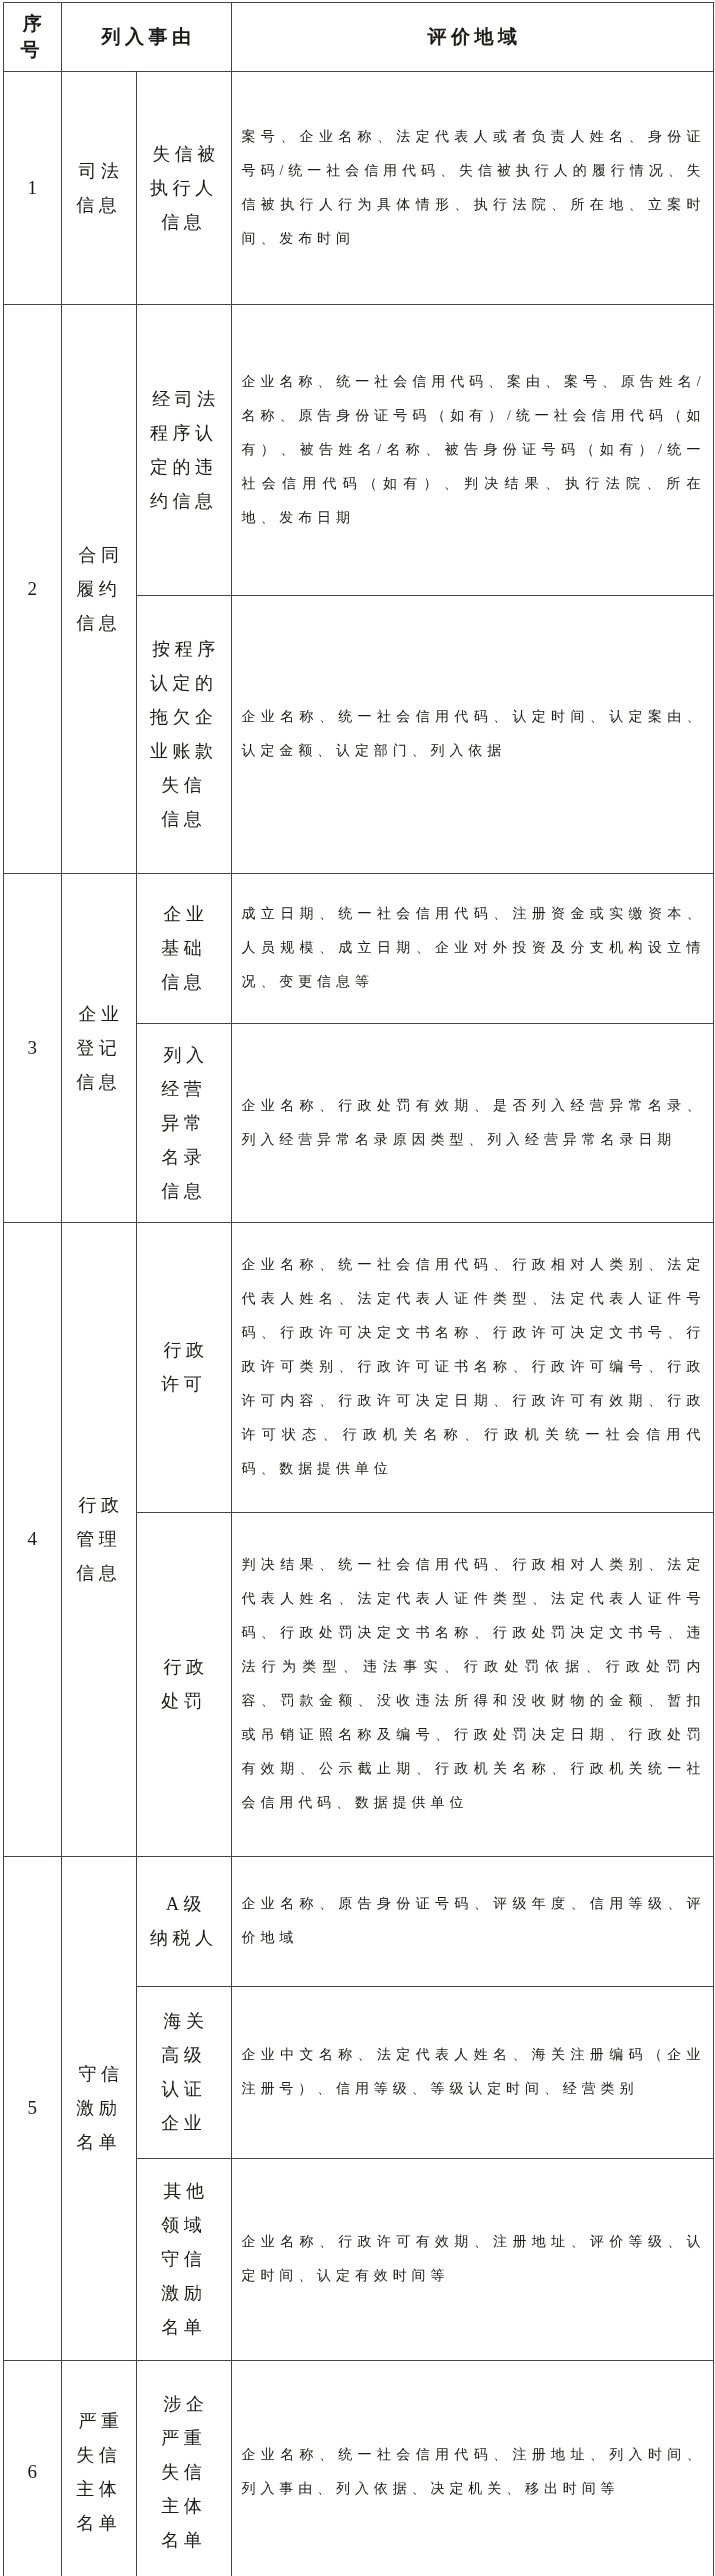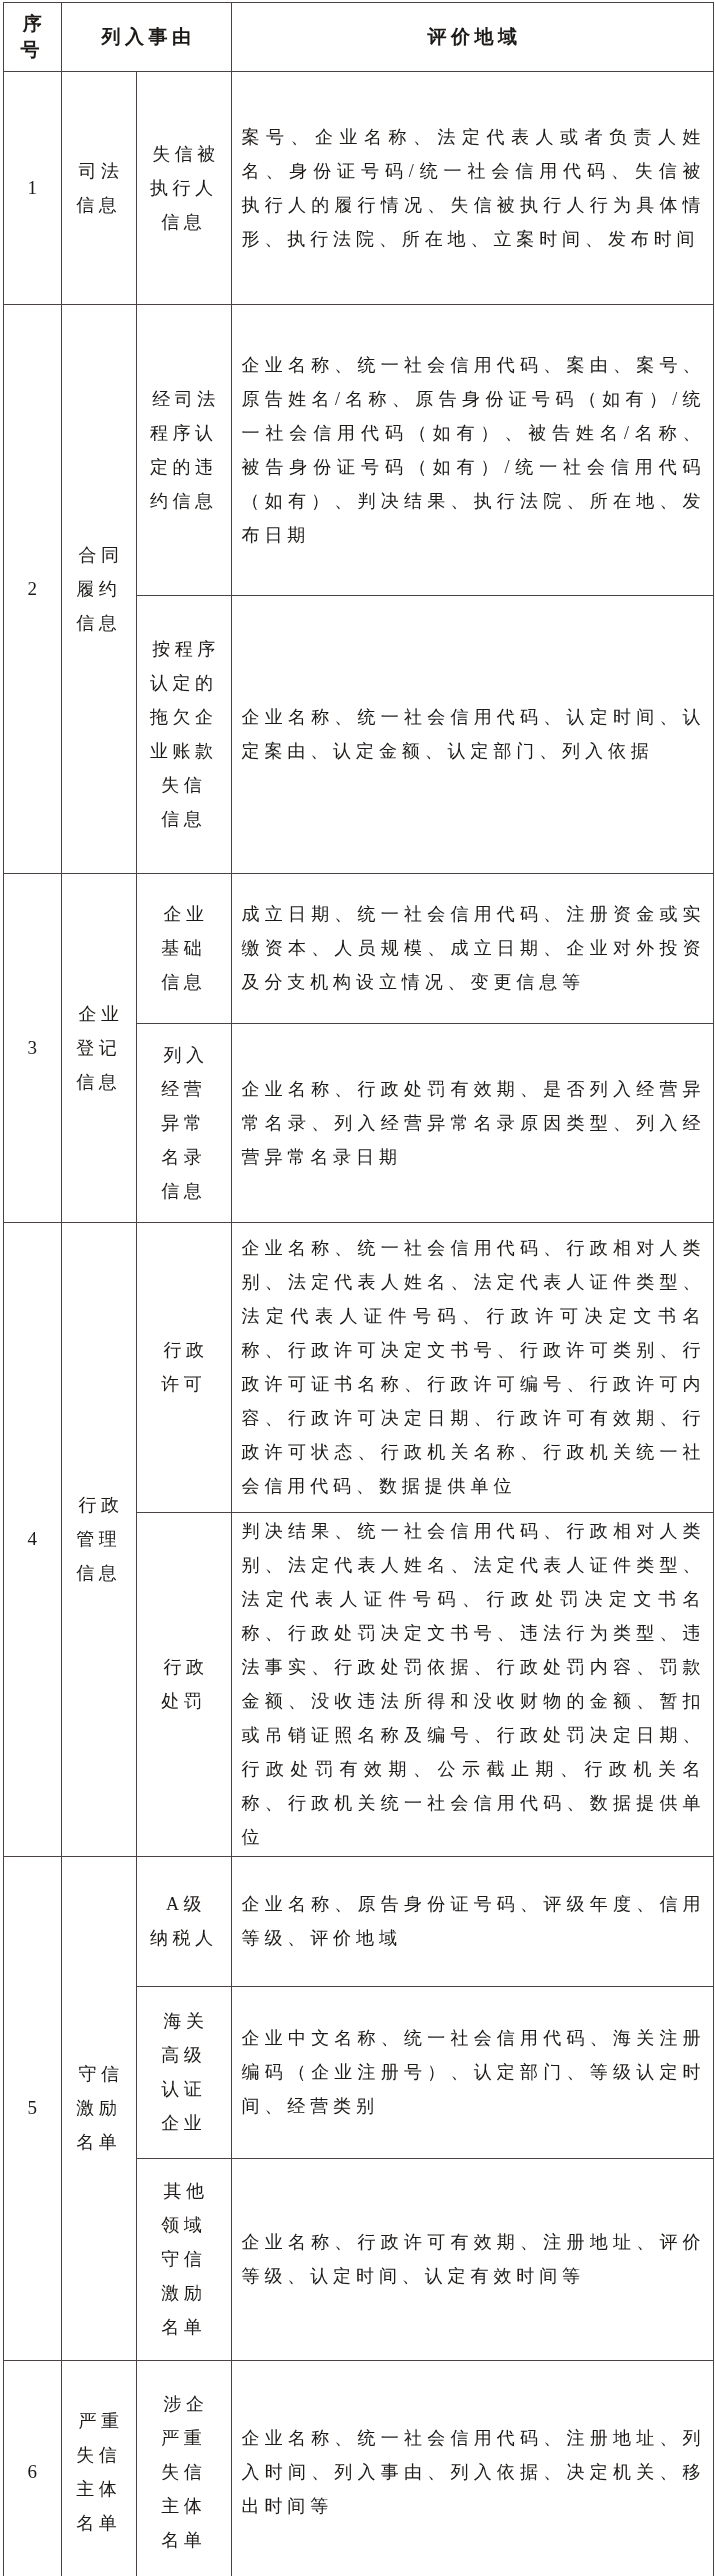--- a/index.html
+++ b/index.html
@@ -37,21 +37,21 @@
   }
   td.cat-cell, td.sub-cell{
     font-size:18px;
     line-height:34px;
     letter-spacing:4.5px;
     text-indent:4.5px;
     text-align:center;
     white-space:pre-line;
   }
   td.content-cell{
-    font-size:18px;
+    font-size:14px;
     line-height:34px;
     letter-spacing:4.9px;
     text-align:justify;
     padding:0 7.2px 0 9.8px;
   }
   
   tr.r-hdr{height:53px}
   tr.r1  {height:233px}
   tr.r2a {height:291px}
   tr.r2b {height:278px}
@@ -154,21 +154,21 @@
 名单</td>
     <td class="sub-cell">A级
 纳税人</td>
     <td class="content-cell">企业名称、原告身份证号码、评级年度、信用等级、评价地域</td>
   </tr>
   <tr class="r5b">
     <td class="sub-cell">海关
 高级
 认证
 企业</td>
-    <td class="content-cell">企业中文名称、统一社会信用代码、海关注册编码（企业注册号）、认定部门、等级认定时间、经营类别</td>
+    <td class="content-cell">企业中文名称、法定代表人姓名、海关注册编码（企业注册号）、信用等级、等级认定时间、经营类别</td>
   </tr>
   <tr class="r5c">
     <td class="sub-cell">其他
 领域
 守信
 激励
 名单</td>
     <td class="content-cell">企业名称、行政许可有效期、注册地址、评价等级、认定时间、认定有效时间等</td>
   </tr>
 

